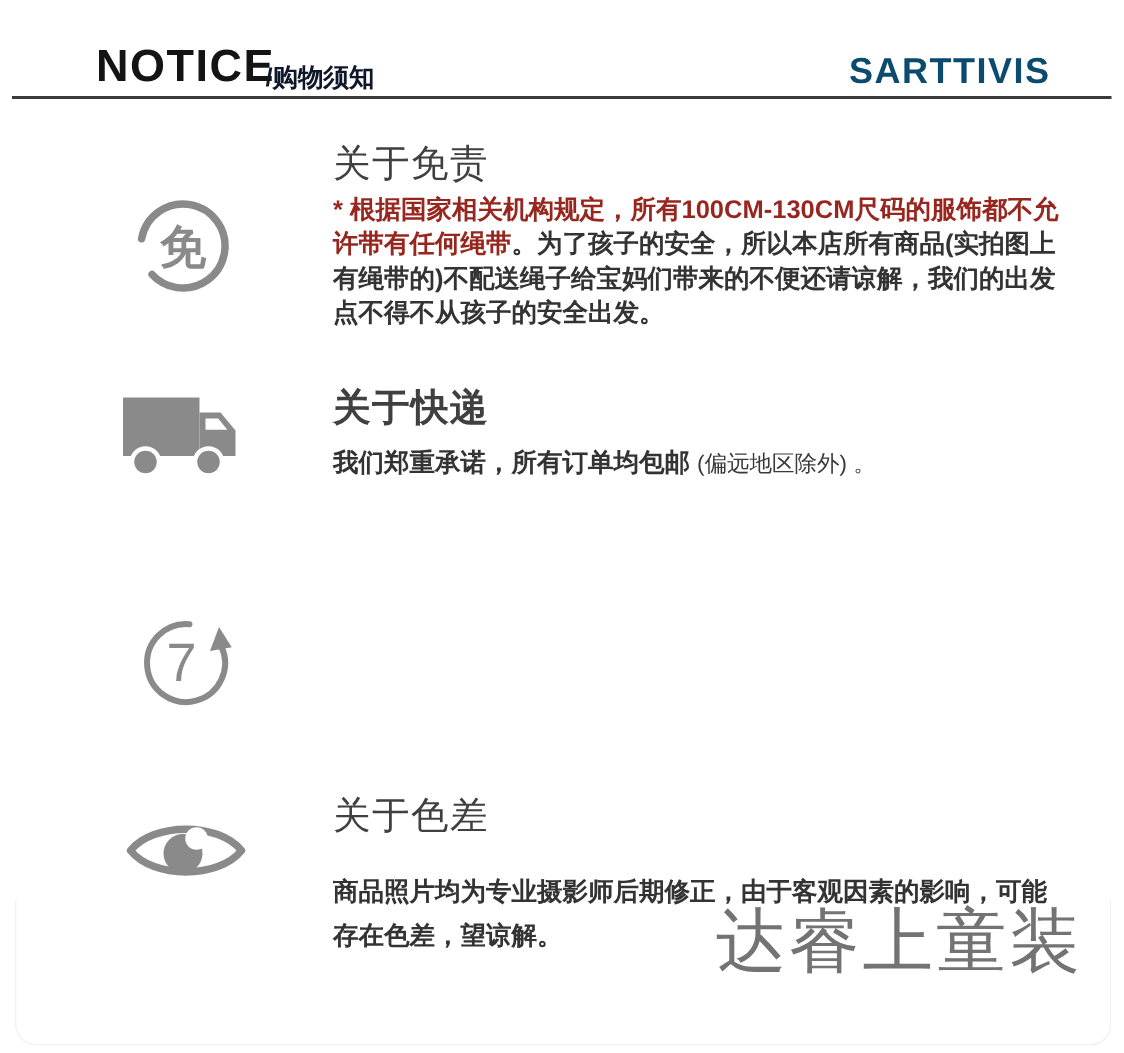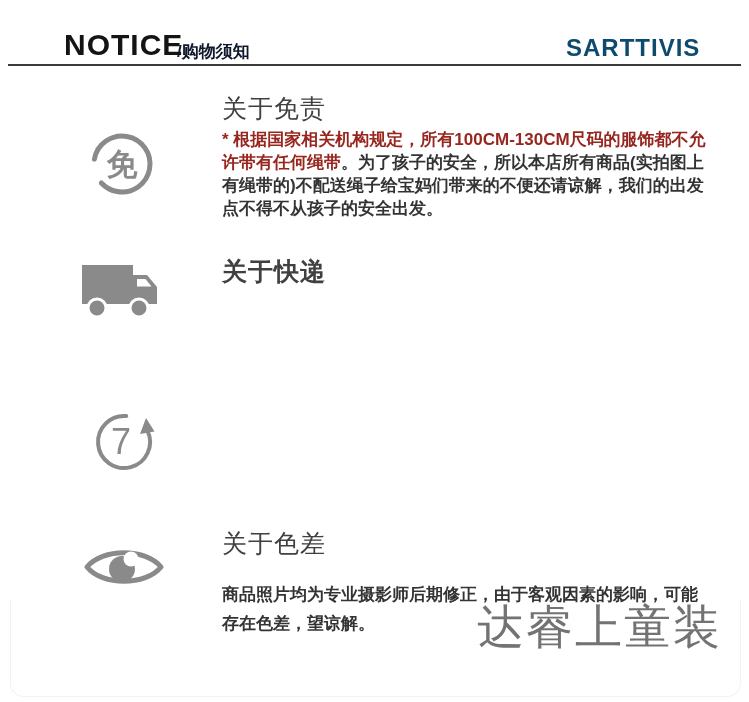--- a/index.html
+++ b/index.html
@@ -83,20 +83,21 @@
   <div class="icon-box i2">
     <svg width="80" height="64" viewBox="0 0 80 64">
       <rect x="2" y="5" width="51" height="39" fill="#8a8a8a"></rect>
       <path d="M53 15 H67 L77 27 V44 H53 Z" fill="#8a8a8a"></path>
       <path d="M57 19 H65.5 L71.5 26.5 H57 Z" fill="#ffffff"></path>
       <circle cx="17" cy="48" r="9" fill="#8a8a8a" stroke="#ffffff" stroke-width="3"></circle>
       <circle cx="59" cy="48" r="9" fill="#8a8a8a" stroke="#ffffff" stroke-width="3"></circle>
     </svg>
   </div>
   <div class="sec-title t2">关于快递</div>
+  <div class="sec-body b2"><span>我们郑重承诺，所有订单均包邮 </span><span class="note">(偏远地区除外) 。</span></div>
 
   <div class="icon-box i3">
     <svg width="68" height="68" viewBox="0 0 68 68">
       <path d="M 57.6 25 A 26 26 0 1 1 36.3 10.1" fill="none" stroke="#8a8a8a" stroke-width="4" stroke-linecap="round"></path>
       <path d="M 50 28 L 64.5 25.5 L 56 12 Z" fill="#8a8a8a"></path>
       <text x="31" y="48" text-anchor="middle" font-size="36" font-weight="400" fill="#8a8a8a">7</text>
     </svg>
   </div>
 
   <div class="icon-box i4">

